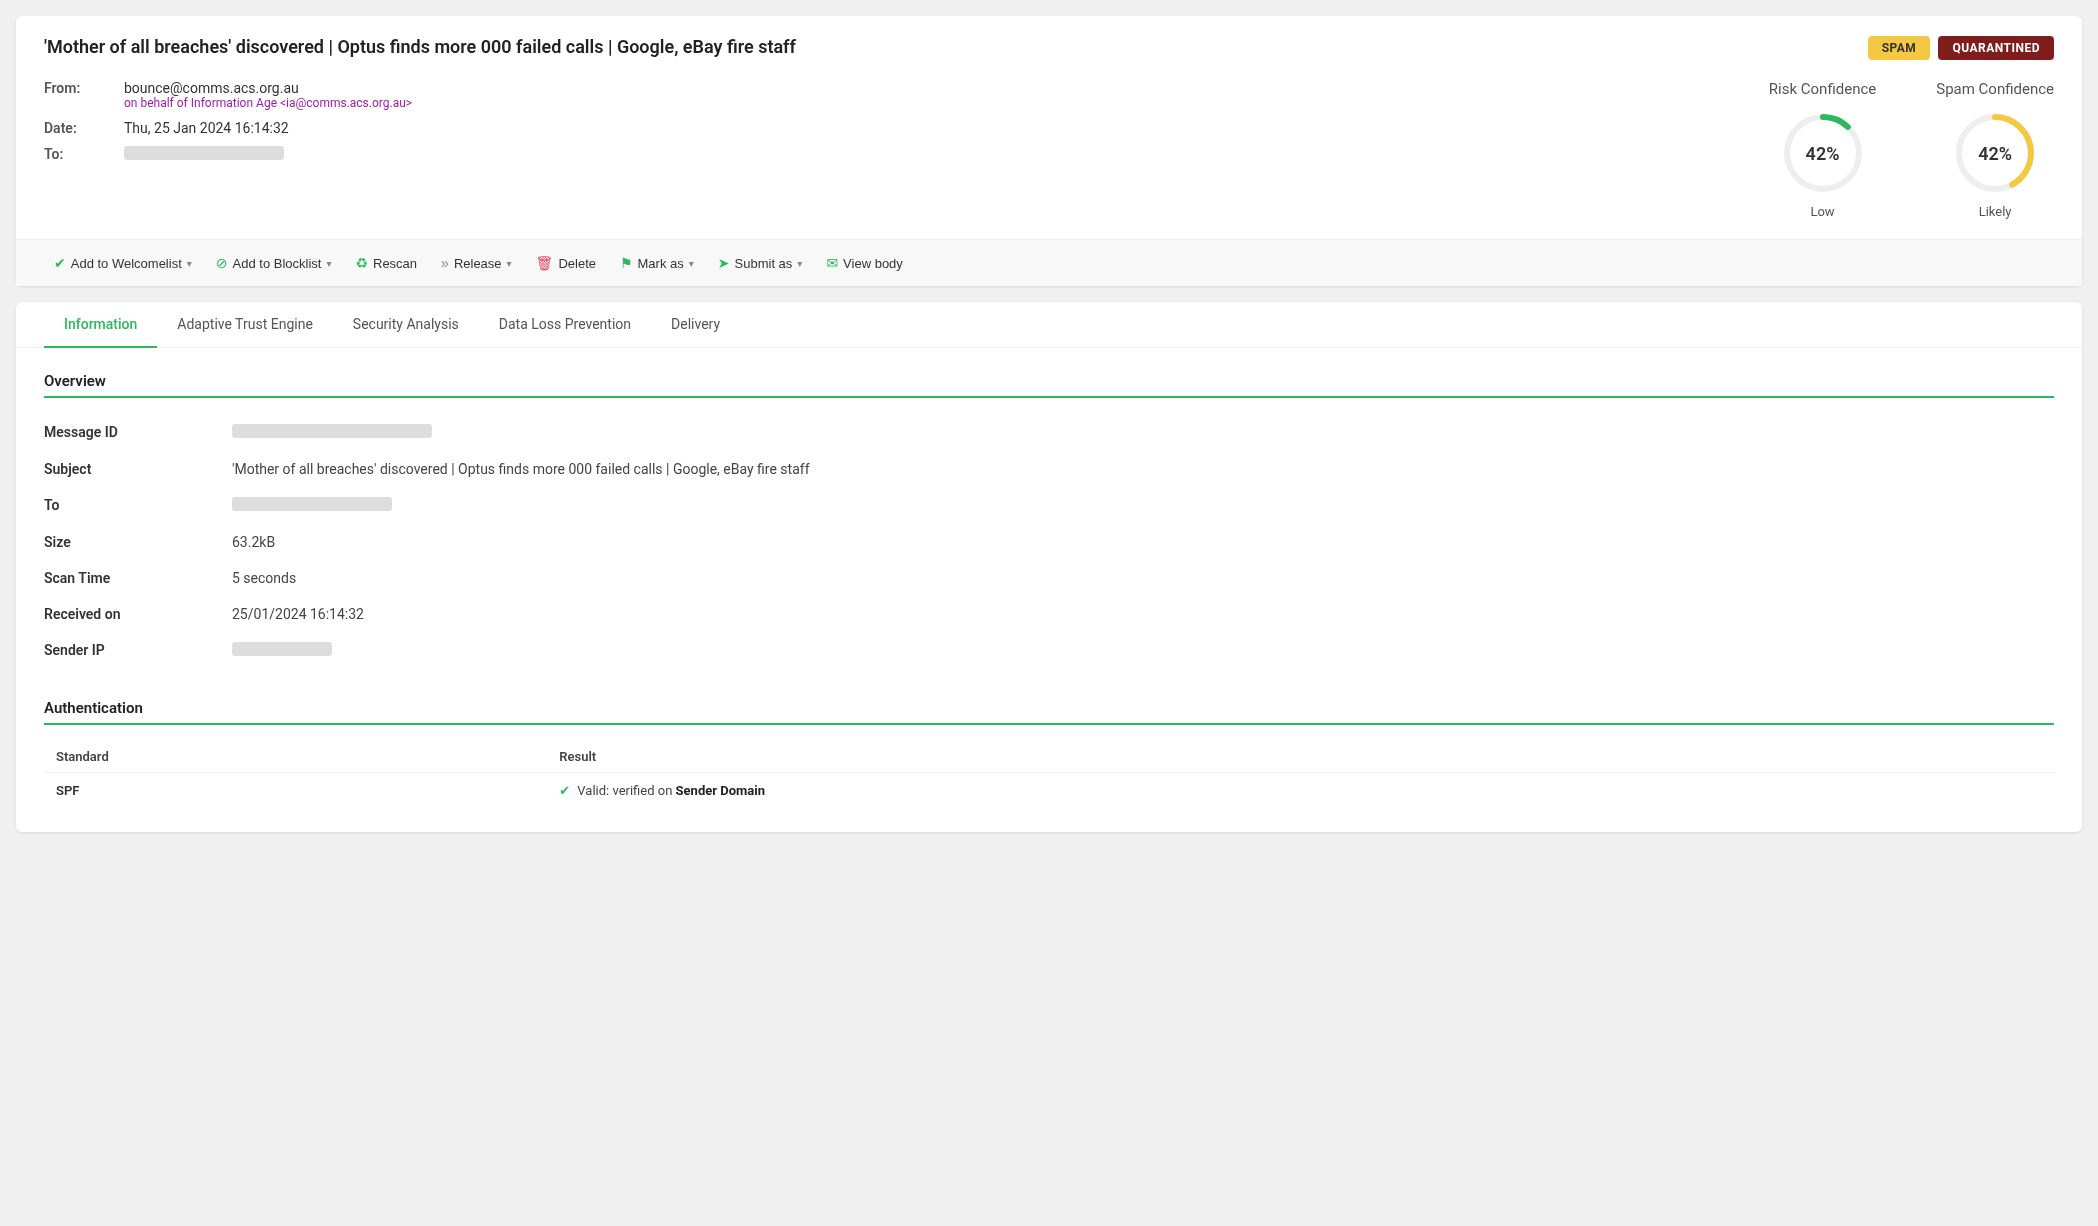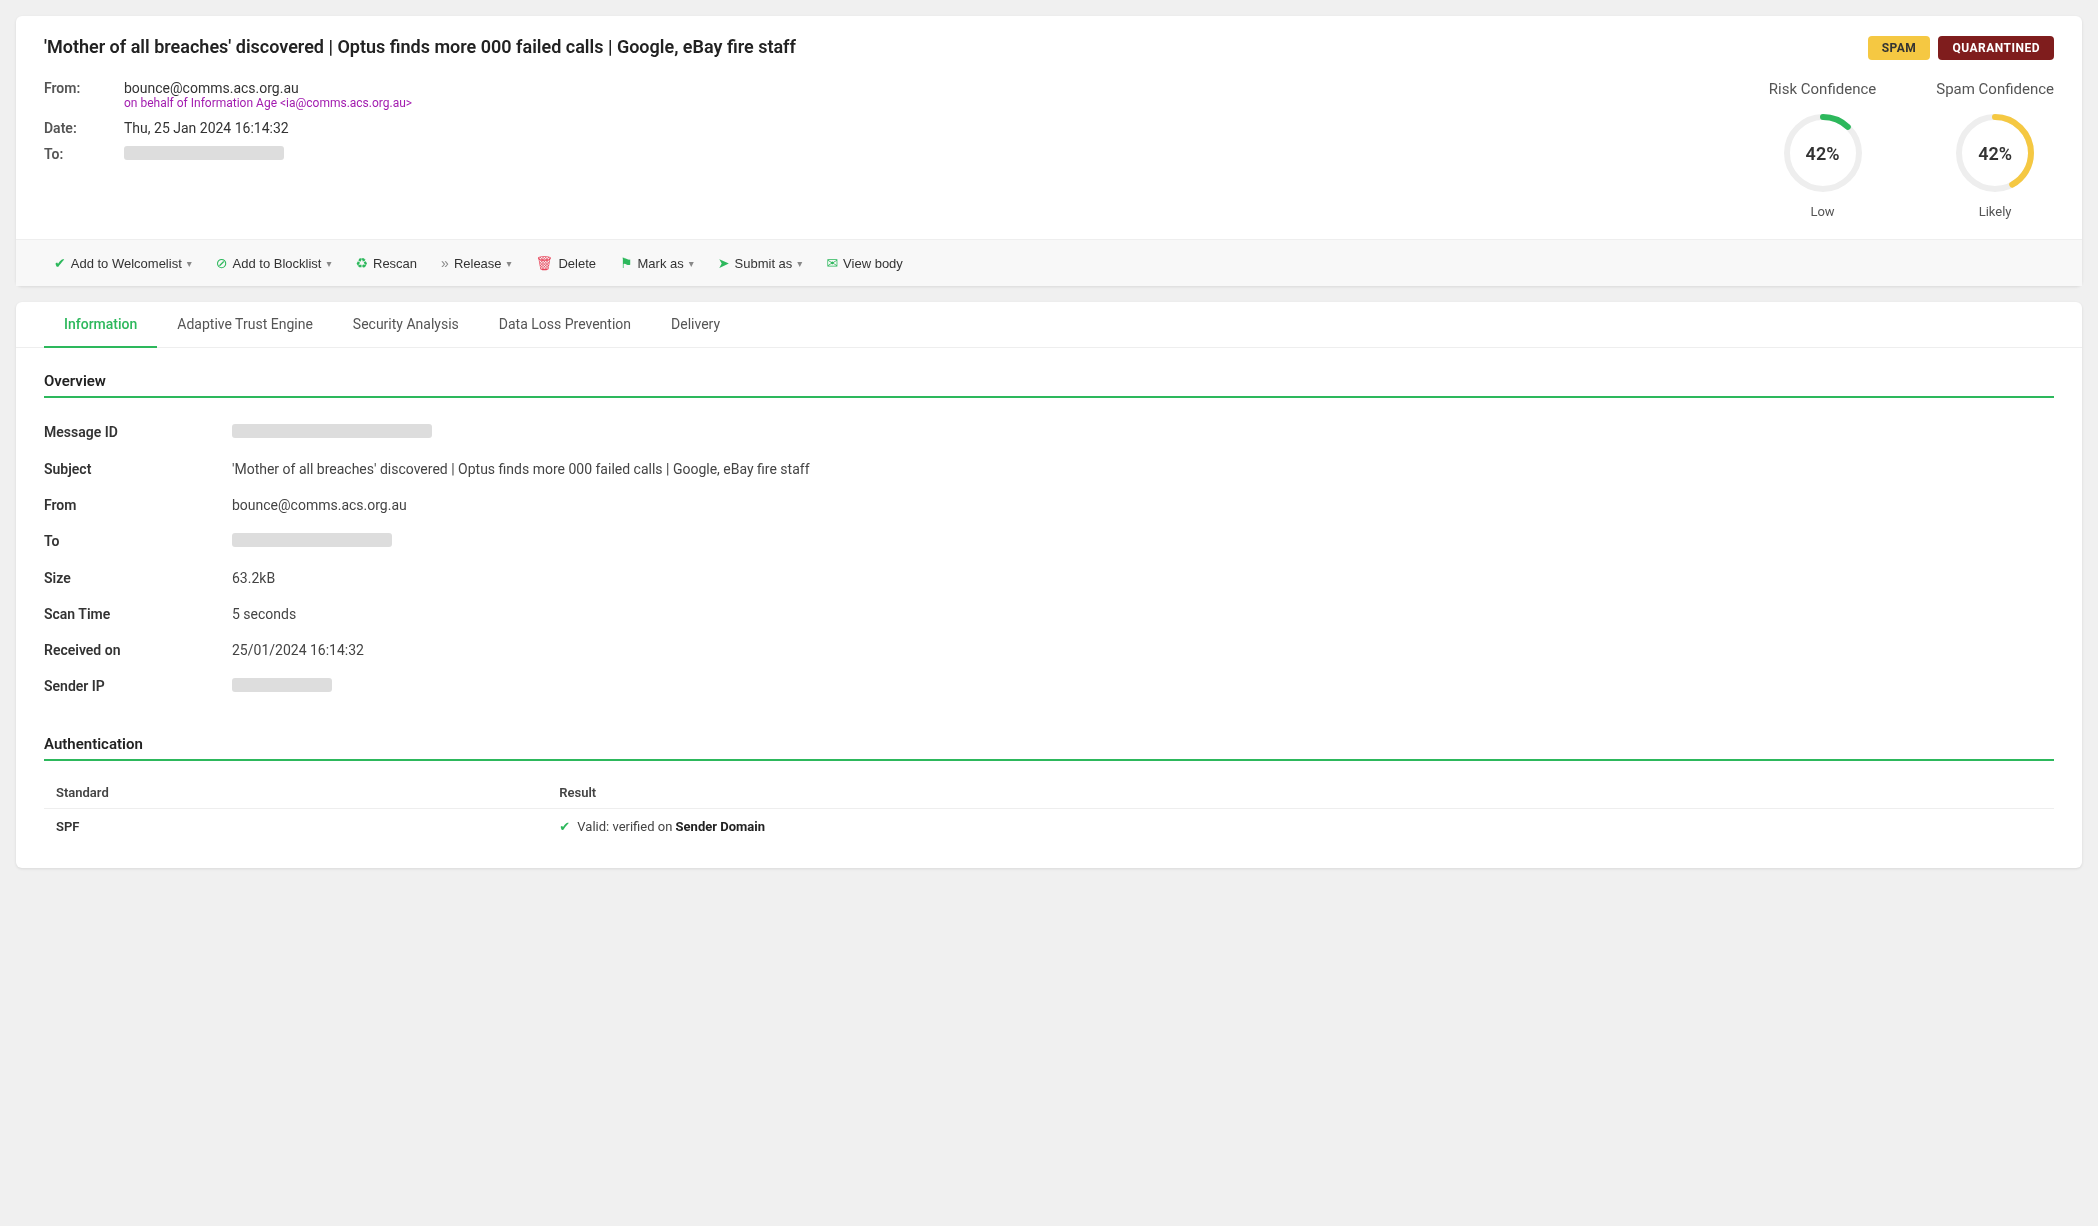--- a/index.html
+++ b/index.html
@@ -371,24 +371,20 @@
         <tbody>
           <tr>
             <td>Message ID</td>
             <td>
               <span class="redacted-block" style="width: 200px;"></span>
             </td>
           </tr>
           <tr>
             <td>Subject</td>
             <td>'Mother of all breaches' discovered | Optus finds more 000 failed calls | Google, eBay fire staff</td>
-          </tr>
-          <tr>
-            <td>From</td>
-            <td>bounce@comms.acs.org.au</td>
           </tr>
           <tr>
             <td>To</td>
             <td>
               <span class="redacted-block" style="width: 160px;"></span>
             </td>
           </tr>
           <tr>
             <td>Size</td>
             <td>63.2kB</td>

